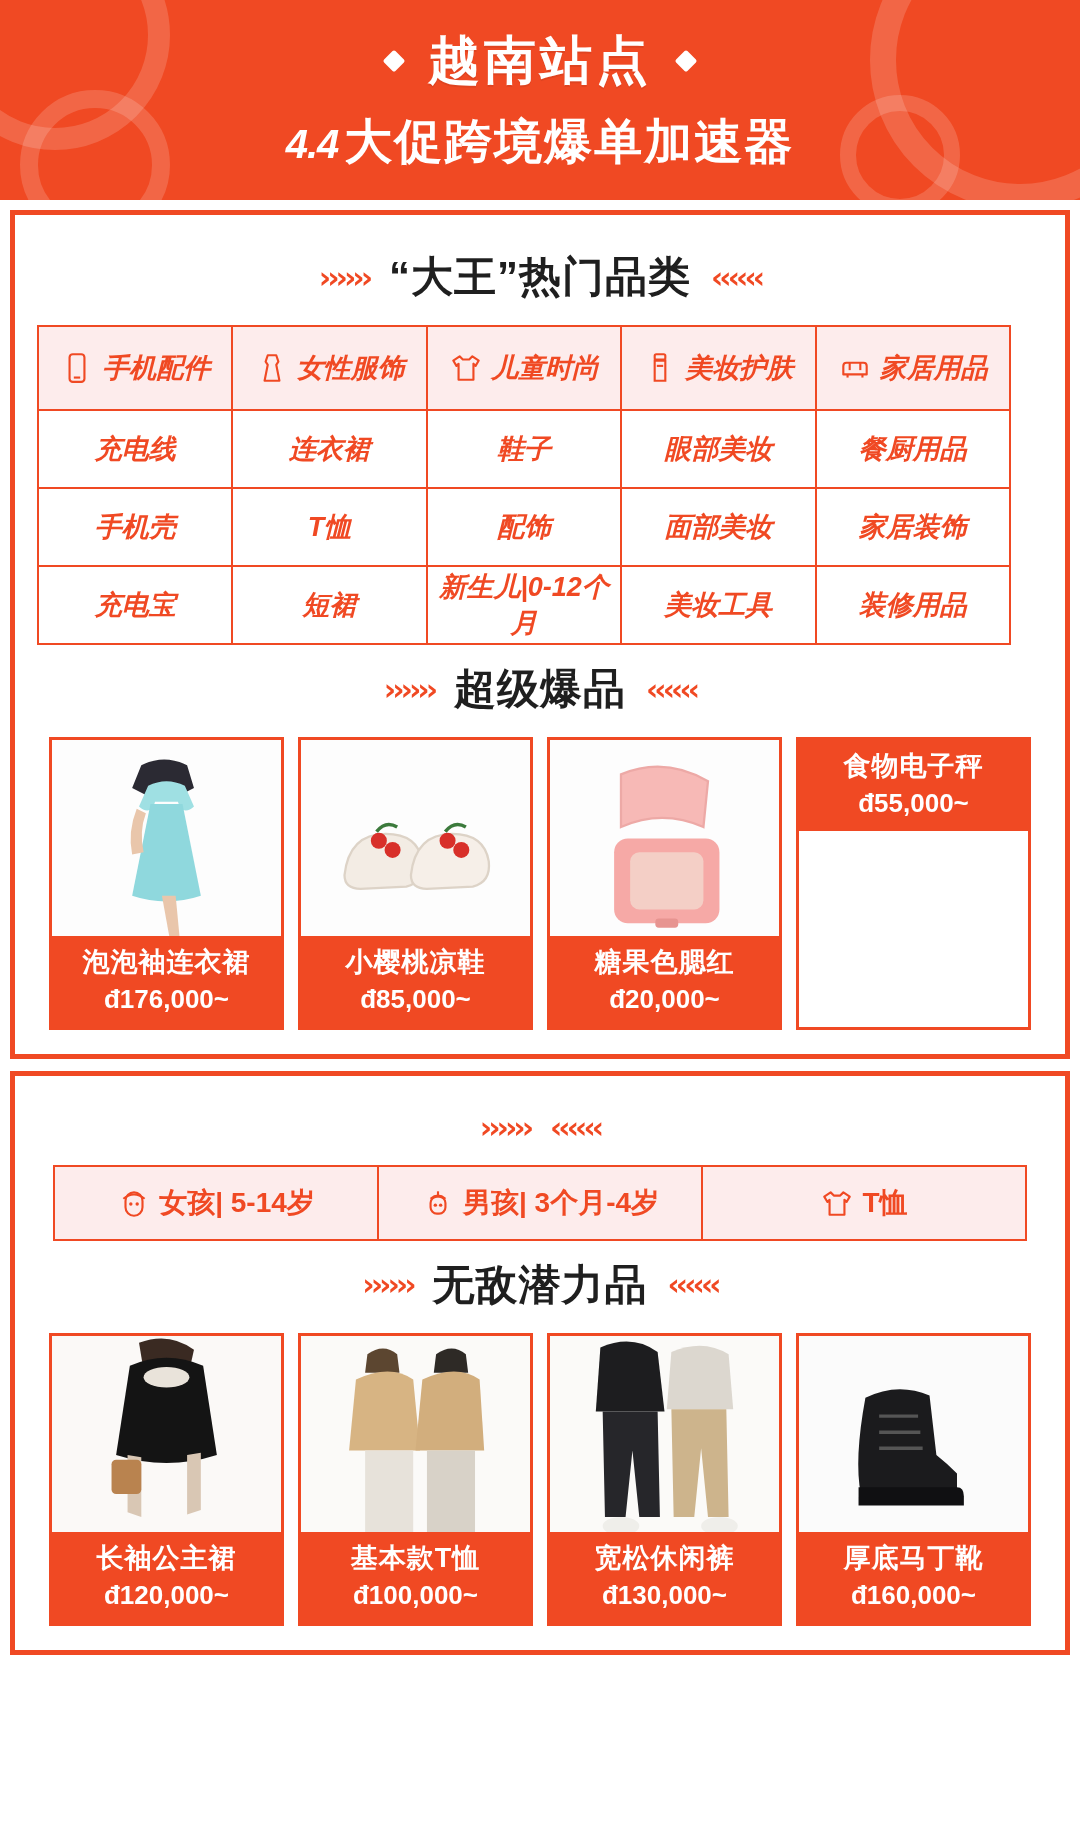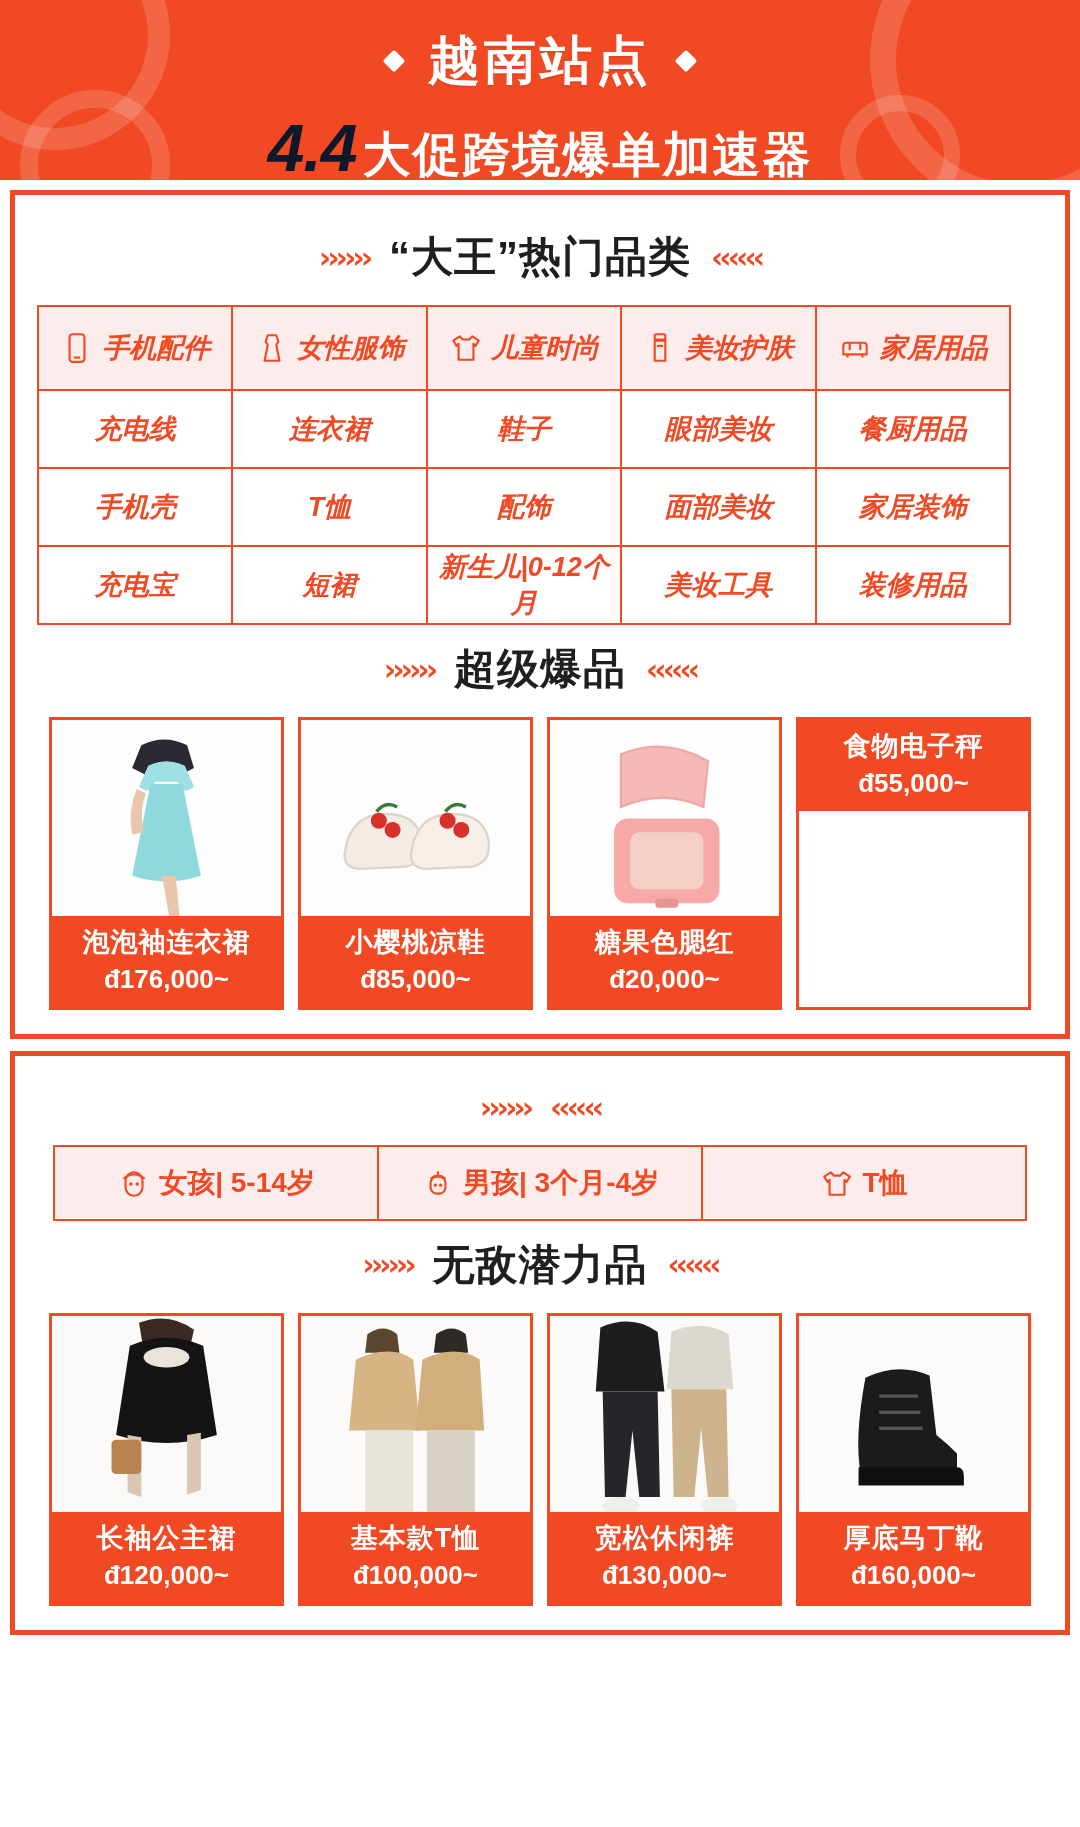--- a/index.html
+++ b/index.html
@@ -14,21 +14,21 @@
     width: 1080px;
     height: 1827px;
     background: #fff;
     overflow: hidden;
   }
 
   
   .header {
     position: relative;
     width: 1080px;
-    height: 180px;
+    height: 200px;
     background: #f04923;
     overflow: hidden;
   }
   .ring {
     position: absolute;
     border-radius: 50%;
     border: 22px solid rgba(255,255,255,0.16);
   }
   .ring.r1 { width: 230px; height: 230px; left: -60px; top: -80px; }
   .ring.r2 { width: 150px; height: 150px; left: 20px; top: 90px; border-width: 18px; }
@@ -61,22 +61,22 @@
     text-shadow: 0 2px 0 rgba(0,0,0,0.07);
   }
   .title-row2 {
     margin-top: 14px;
     display: flex;
     align-items: baseline;
     justify-content: center;
     gap: 6px;
   }
   .title-num {
-    color: #0f172a;
-    font-size: 66px;
+    color: #ffffff;
+    font-size: 40px;
     font-weight: bold;
     font-style: italic;
     letter-spacing: -1px;
   }
   .title-sub {
     color: #ffffff;
     font-size: 48px;
     font-weight: bold;
     letter-spacing: 2px;
   }

